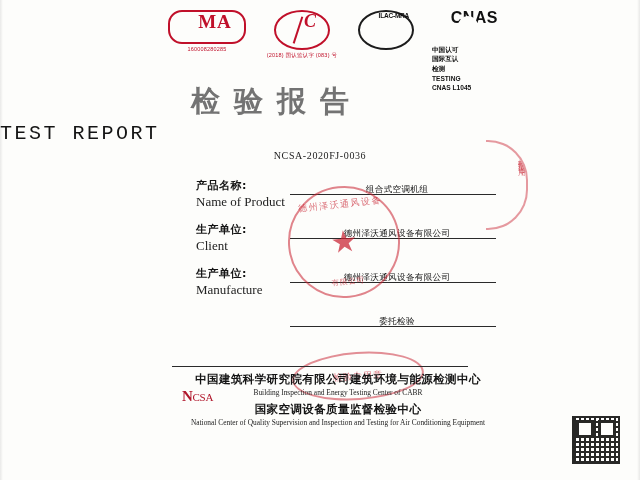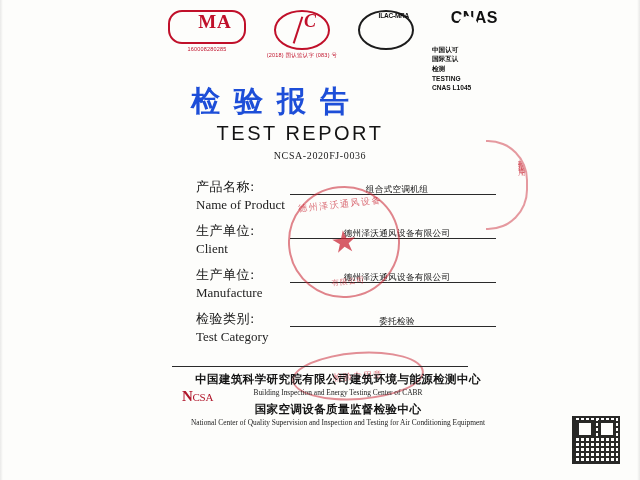--- a/index.html
+++ b/index.html
@@ -160,30 +160,29 @@
   .title-cn {
     position: absolute;
     top: 82px;
     left: 0;
     width: 540px;
     text-align: center;
     font-family: Liberation Sans, sans-serif;
     font-size: 29px;
     letter-spacing: 14px;
     text-indent: 14px;
-    color: #1d4ed8;
+    color: #737373;
     font-weight: bold;
   }
   .title-en {
     position: absolute;
     top: 122px;
     left: 0;
     width: 600px;
-    text-align: center;
-    font-family: Liberation Sans, sans-serif;
+    font-family: Liberation Mono, monospace;
     font-size: 20px;
     letter-spacing: 2.5px;
     color: #141414;
   }
   .report-no {
     position: absolute;
     top: 150px;
     left: 0;
     width: 640px;
     text-align: center;
@@ -205,24 +204,25 @@
     height: 44px;
   }
   .field .labels {
     position: absolute;
     left: 0;
     top: 0;
     width: 92px;
   }
   .field .lab-cn {
     font-family: "DejaVu Sans", sans-serif;
-    font-size: 13px;
+    font-size: 11px;
     letter-spacing: .5px;
     color: #141414;
     white-space: nowrap;
+    font-weight: bold;
   }
   .field .lab-en {
     font-family: "Liberation Serif", serif;
     font-size: 13px;
     color: #222;
     margin-top: 1px;
     white-space: nowrap;
   }
   .field .value-line {
     position: absolute;
@@ -467,24 +467,20 @@
       <div class="labels">
         <div class="lab-cn">生产单位:</div>
         <div class="lab-en">Manufacture</div>
       </div>
       <div class="value-line">
         <span class="value">德州泽沃通风设备有限公司</span>
       </div>
     </div>
 
     <div class="field">
-      <div class="labels">
-        <div class="lab-cn">检验类别:</div>
-        <div class="lab-en">Test Category</div>
-      </div>
       <div class="value-line">
         <span class="value">委托检验</span>
       </div>
     </div>
 
   </div>
 
   <div class="seal seal-main">
     <div class="arc-top">德州泽沃通风设备</div>
     <div class="star">★</div>

